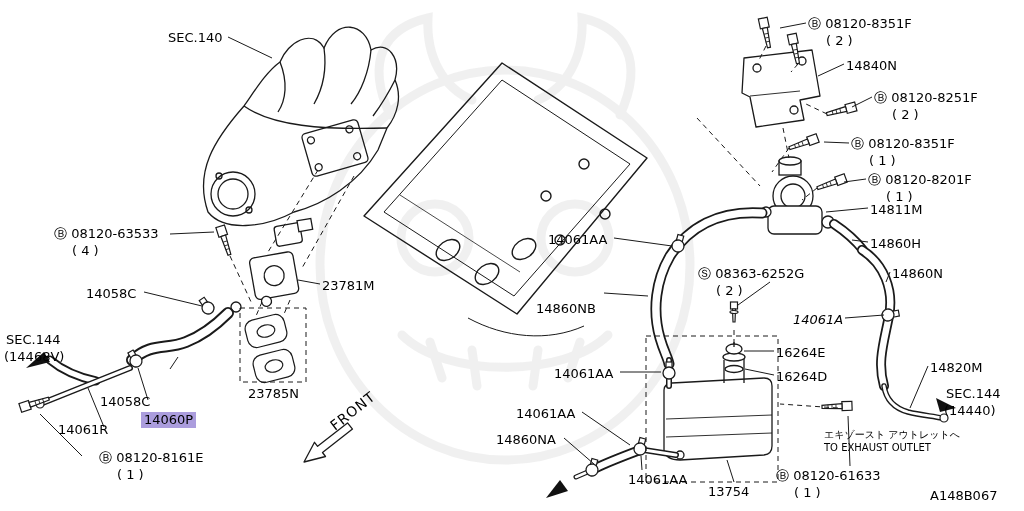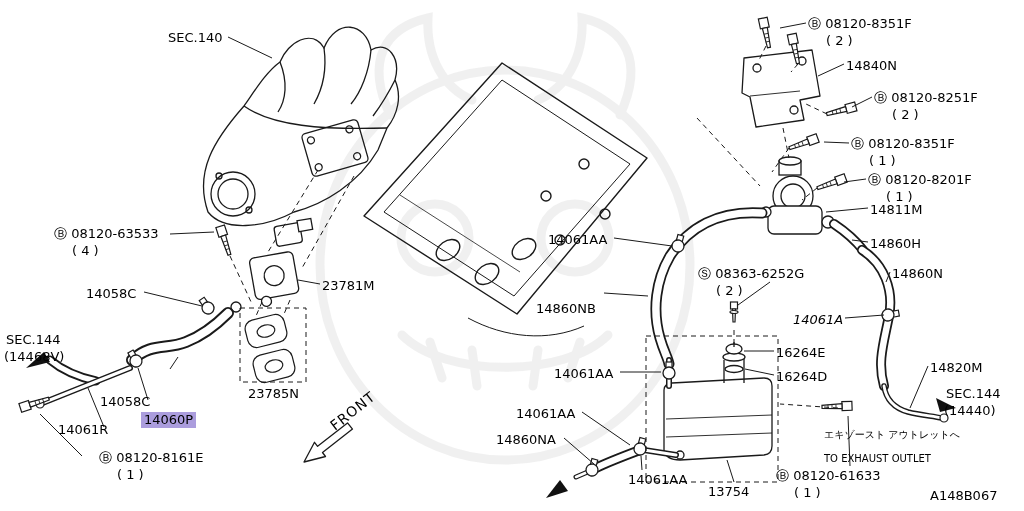--- a/index.html
+++ b/index.html
@@ -4,21 +4,21 @@
 <style>
   html,body{margin:0;padding:0;background:#fff;}
   .stage{position:relative;width:1024px;height:511px;background:#fff;overflow:hidden;
          font-family:"DejaVu Sans","Liberation Sans",sans-serif;}
   .stage svg{position:absolute;left:0;top:0;}
   .labels{position:absolute;left:0;top:0;width:100%;height:100%;}
   .label{position:absolute;font-size:13px;line-height:1.3;color:#000;white-space:pre;}
   .label .sub{margin-left:18px;}
   .secref .sub{margin-left:-2px;}
   .note{font-size:10px;}
-  .note .sub{margin-left:0;margin-top:11px;}
+  .note .sub{margin-left:0;}
   .highlight span{padding:0 3px 1px;}
   .front{font-size:14px;transform:rotate(-38deg);transform-origin:left center;letter-spacing:1px;}
 </style>
 </head>
 <body>
 
 <div class="stage">
 
 <svg width="1024" height="511" viewBox="0 0 1024 511">
 

